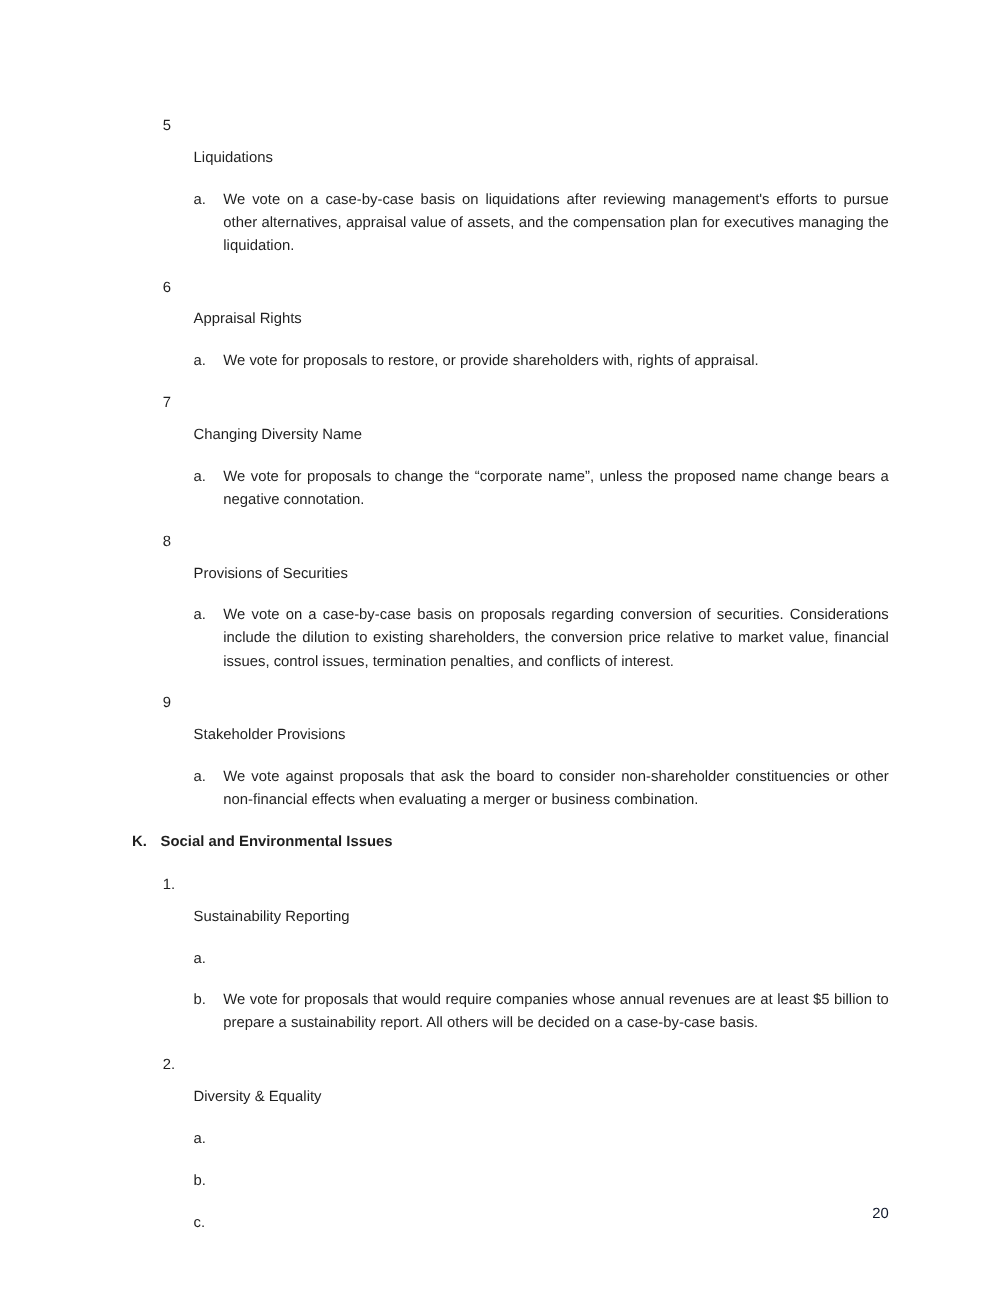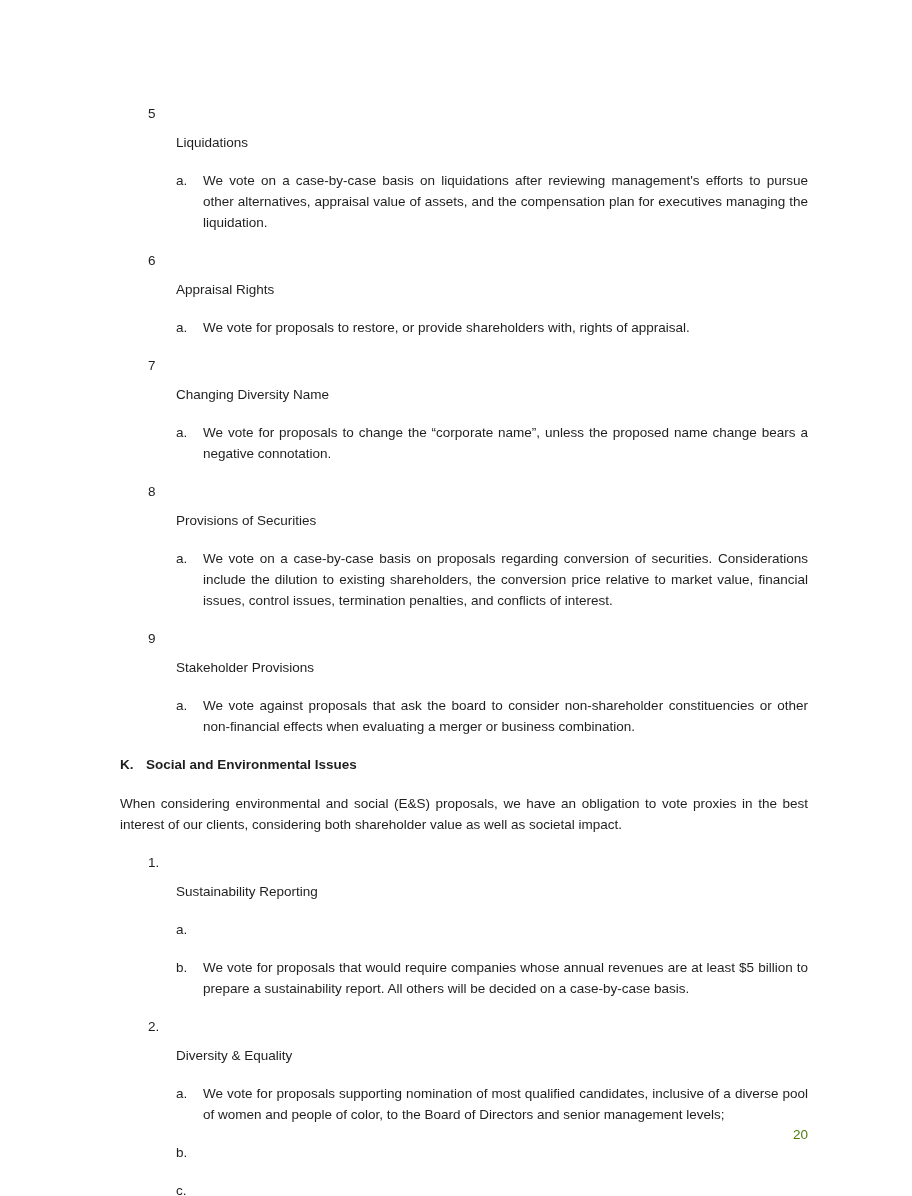--- a/index.html
+++ b/index.html
@@ -41,24 +41,24 @@
     font-weight: bold;
     margin-bottom: 18px;
   }
   .section-label { flex: 0 0 26px; }
   .section-title { flex: 1; }
   .intro {
     margin-bottom: 17px;
   }
   .page-number {
     position: absolute;
-    top: 1124px;
+    top: 1092px;
     right: 104px;
     font-size: 13.5px;
-    color: #4d7c0f;
+    color: #0f172a;
   }
 </style>
 </head>
 <body>
 
 <div class="page">
   <main class="content">
 
     <div class="num-row">
       <span class="num">5</span>
@@ -103,41 +103,39 @@
     <div class="sub-row">
       <span class="sub-label">a.</span>
       <p class="sub-text justify">We vote against proposals that ask the board to consider non-shareholder constituencies or other non-financial effects when evaluating a merger or business combination.</p>
     </div>
 
     <div class="section-heading">
       <span class="section-label">K.</span>
       <span class="section-title">Social and Environmental Issues</span>
     </div>
 
-    <p class="intro justify">When considering environmental and social (E&amp;S) proposals, we have an obligation to vote proxies in the best interest of our clients, considering both shareholder value as well as societal impact.</p>
 
     <div class="num-row">
       <span class="num">1.</span>
       <span class="item-title">Sustainability Reporting</span>
     </div>
     <div class="sub-row">
       <span class="sub-label">a.</span>
     </div>
     <div class="sub-row">
       <span class="sub-label">b.</span>
       <p class="sub-text justify">We vote for proposals that would require companies whose annual revenues are at least $5 billion to prepare a sustainability report.  All others will be decided on a case-by-case basis.</p>
     </div>
 
     <div class="num-row">
       <span class="num">2.</span>
       <span class="item-title">Diversity &amp; Equality</span>
     </div>
     <div class="sub-row">
       <span class="sub-label">a.</span>
-      <p class="sub-text justify">We vote for proposals supporting nomination of most qualified candidates, inclusive of a diverse pool of women and people of color, to the Board of Directors and senior management levels;</p>
     </div>
     <div class="sub-row">
       <span class="sub-label">b.</span>
     </div>
     <div class="sub-row">
       <span class="sub-label">c.</span>
     </div>
 
   </main>
 

